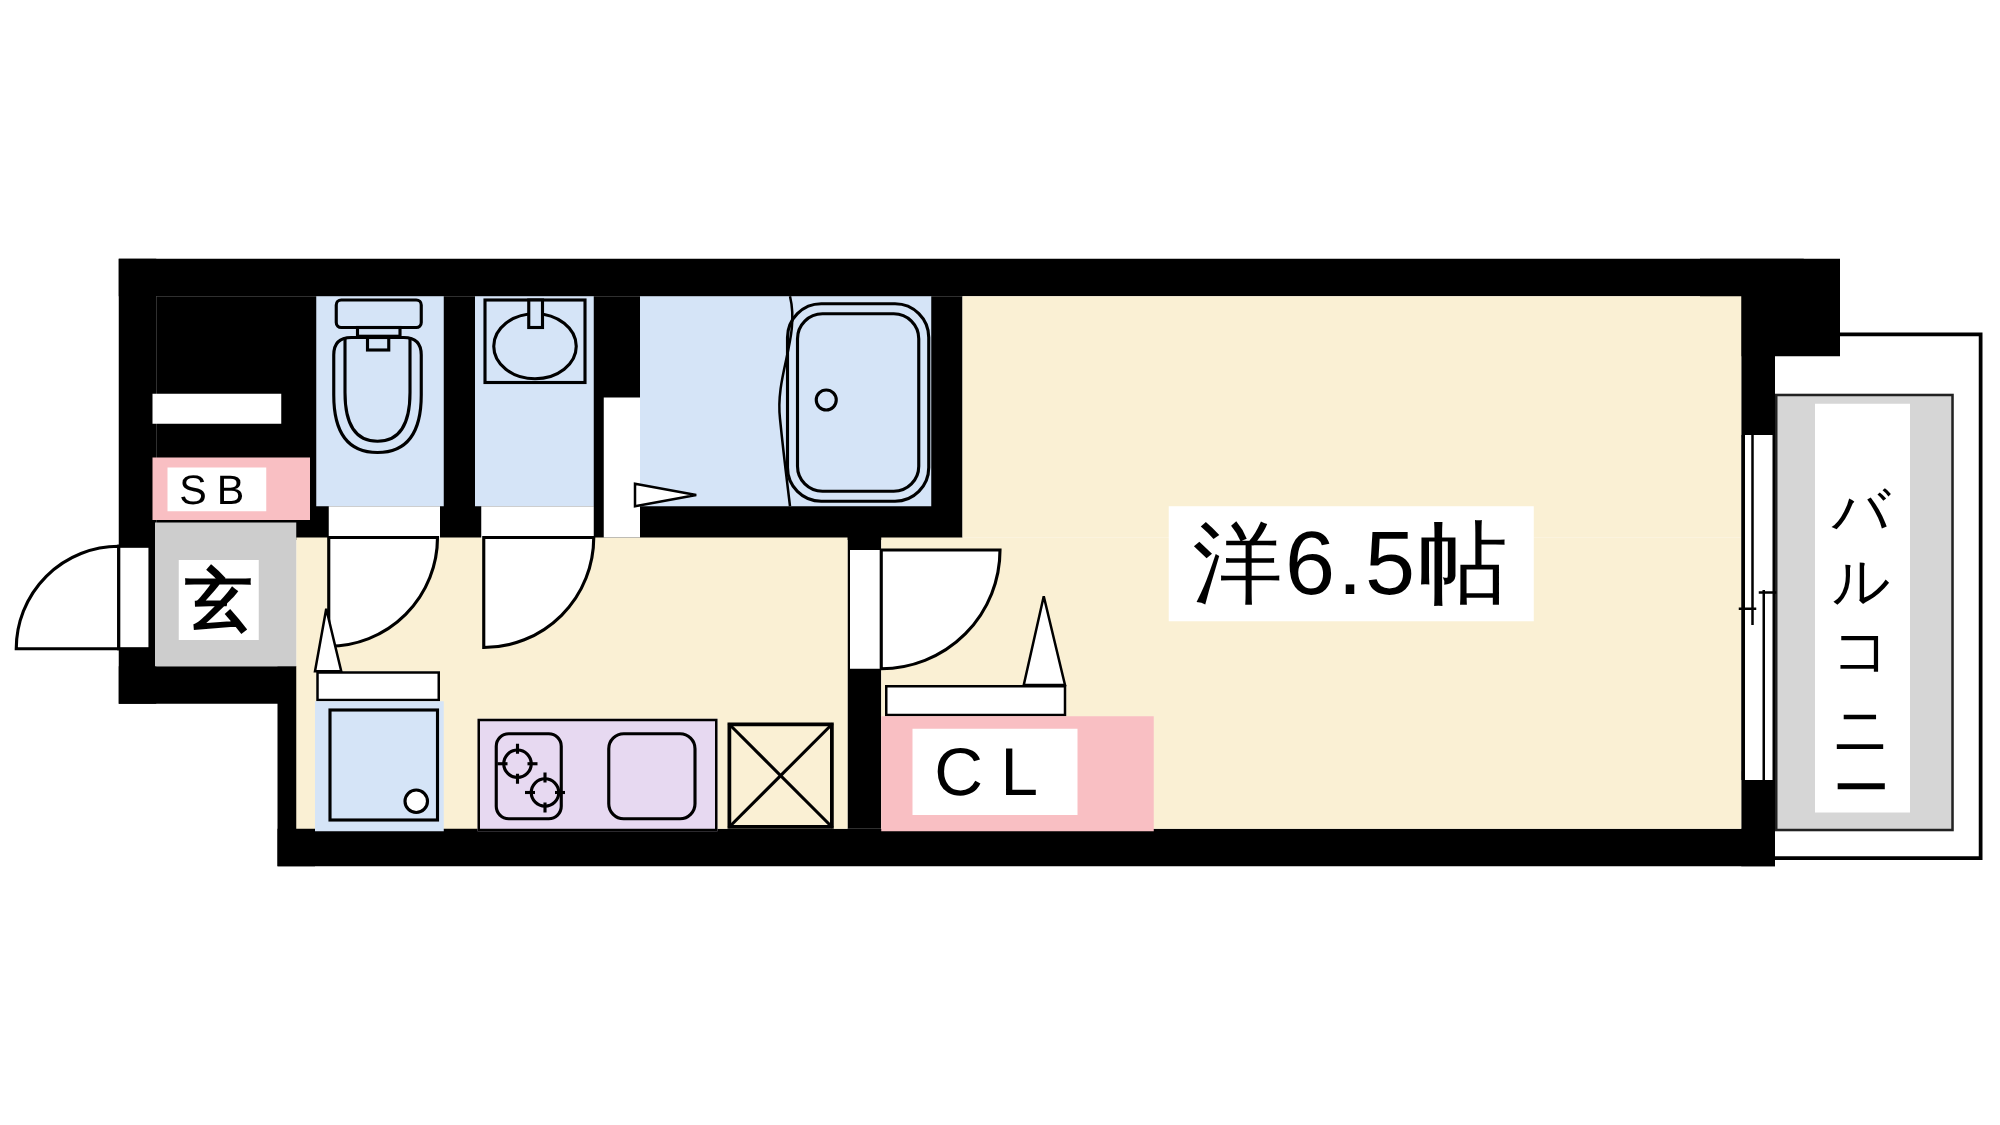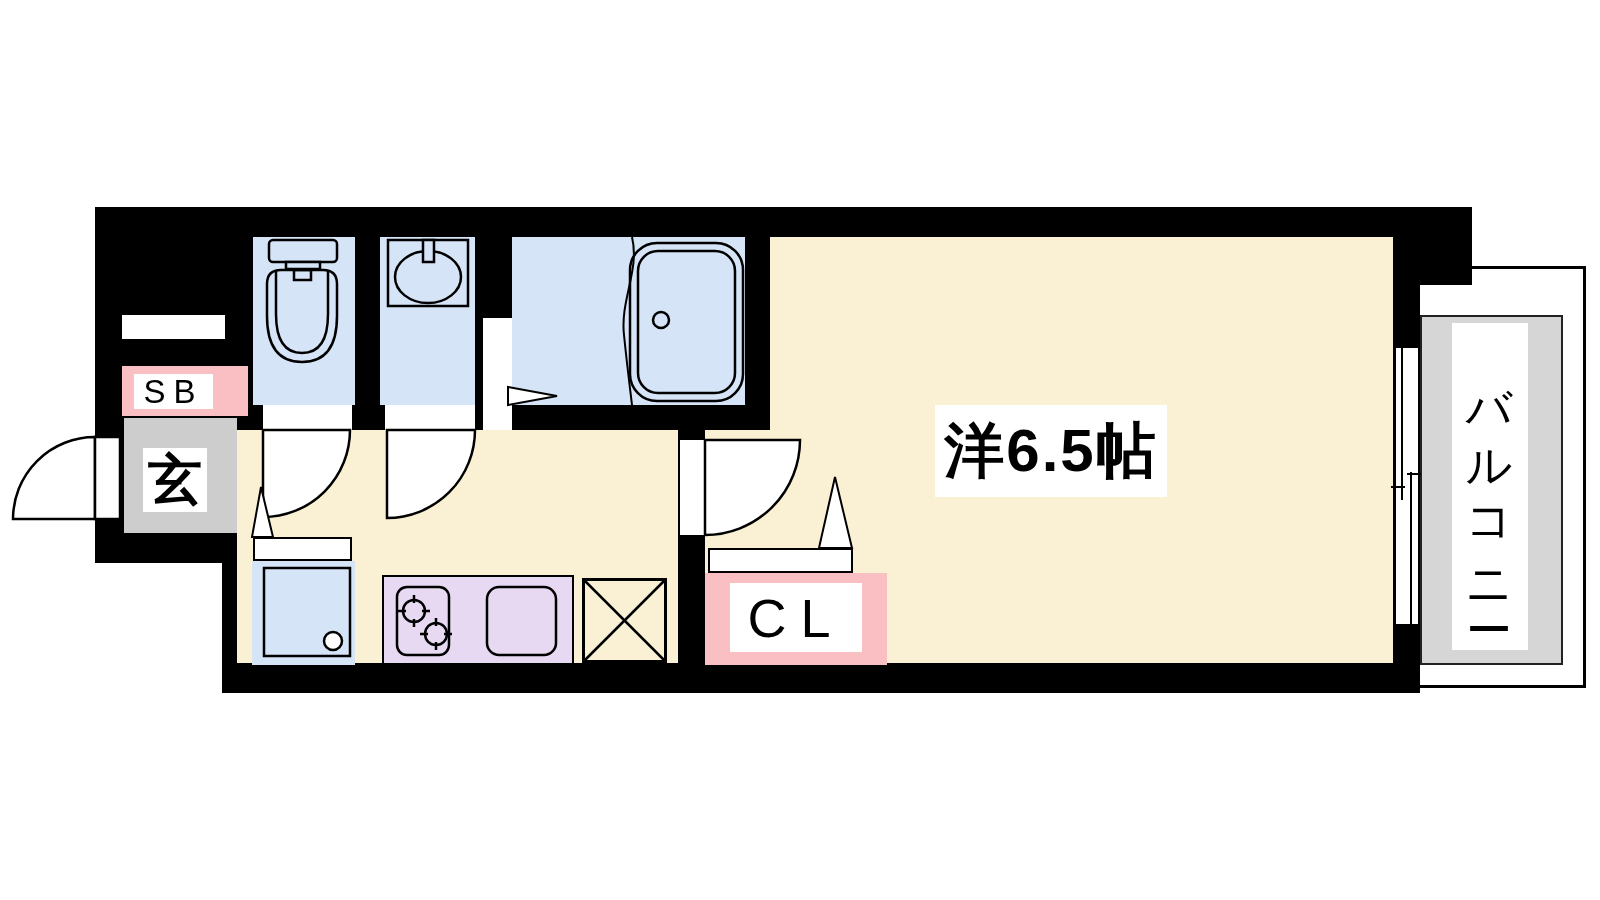--- a/index.html
+++ b/index.html
@@ -26,24 +26,24 @@
   
   #window-strip{position:absolute;left:1393px;top:348px;width:27px;height:276px;background:#fff;
                 border-left:3px solid #000;border-right:2px solid #000;z-index:3;box-sizing:border-box;}
   
   #sb-box{left:122px;top:366px;width:103px;height:50px;z-index:3;position:absolute;padding-left:23px;}
   #sb-inner{position:absolute;left:12px;top:8px;width:79px;height:35px;background:#fff;
             display:flex;align-items:center;justify-content:center;font-size:33px;letter-spacing:8px;font-weight:500;}
   #genkan{left:124px;top:418px;width:113px;height:115px;background:var(--genkan-gray,#cdcdcd);z-index:3;position:absolute;}
   #genkan-inner{position:absolute;left:19px;top:30px;width:64px;height:64px;background:#fff;
             display:flex;align-items:center;justify-content:center;font-size:54px;font-weight:600;}
-  #cl-box{left:705px;top:573px;width:182px;height:92px;z-index:3;position:absolute;}
+  #cl-box{left:705px;top:573px;width:182px;height:92px;z-index:3;position:absolute;padding-left:36px;}
   #cl-inner{position:absolute;left:25px;top:10px;width:132px;height:69px;background:#fff;
             display:flex;align-items:center;justify-content:center;font-size:54px;letter-spacing:14px;font-weight:500;}
-  #main-room-label{left:935px;top:405px;width:232px;height:92px;font-size:60px;font-weight:700;letter-spacing:2px;}
+  #main-room-label{left:935px;top:405px;width:292px;height:92px;font-size:72px;font-weight:400;letter-spacing:2px;}
   #fridge-square{position:absolute;left:582px;top:578px;width:85px;height:85px;
                  background:var(--floor,#faf0d4);border:3px solid #000;z-index:3;box-sizing:border-box;}
   #kitchen-counter{position:absolute;left:382px;top:575px;width:192px;height:90px;
                  background:var(--kitchen,#e7d9f1);border:2px solid #000;z-index:3;box-sizing:border-box;}
   #washer-bar{position:absolute;left:253px;top:537px;width:99px;height:24px;background:#fff;
               border:2px solid #000;z-index:3;box-sizing:border-box;}
 </style>
 </head>
 <body>
 

